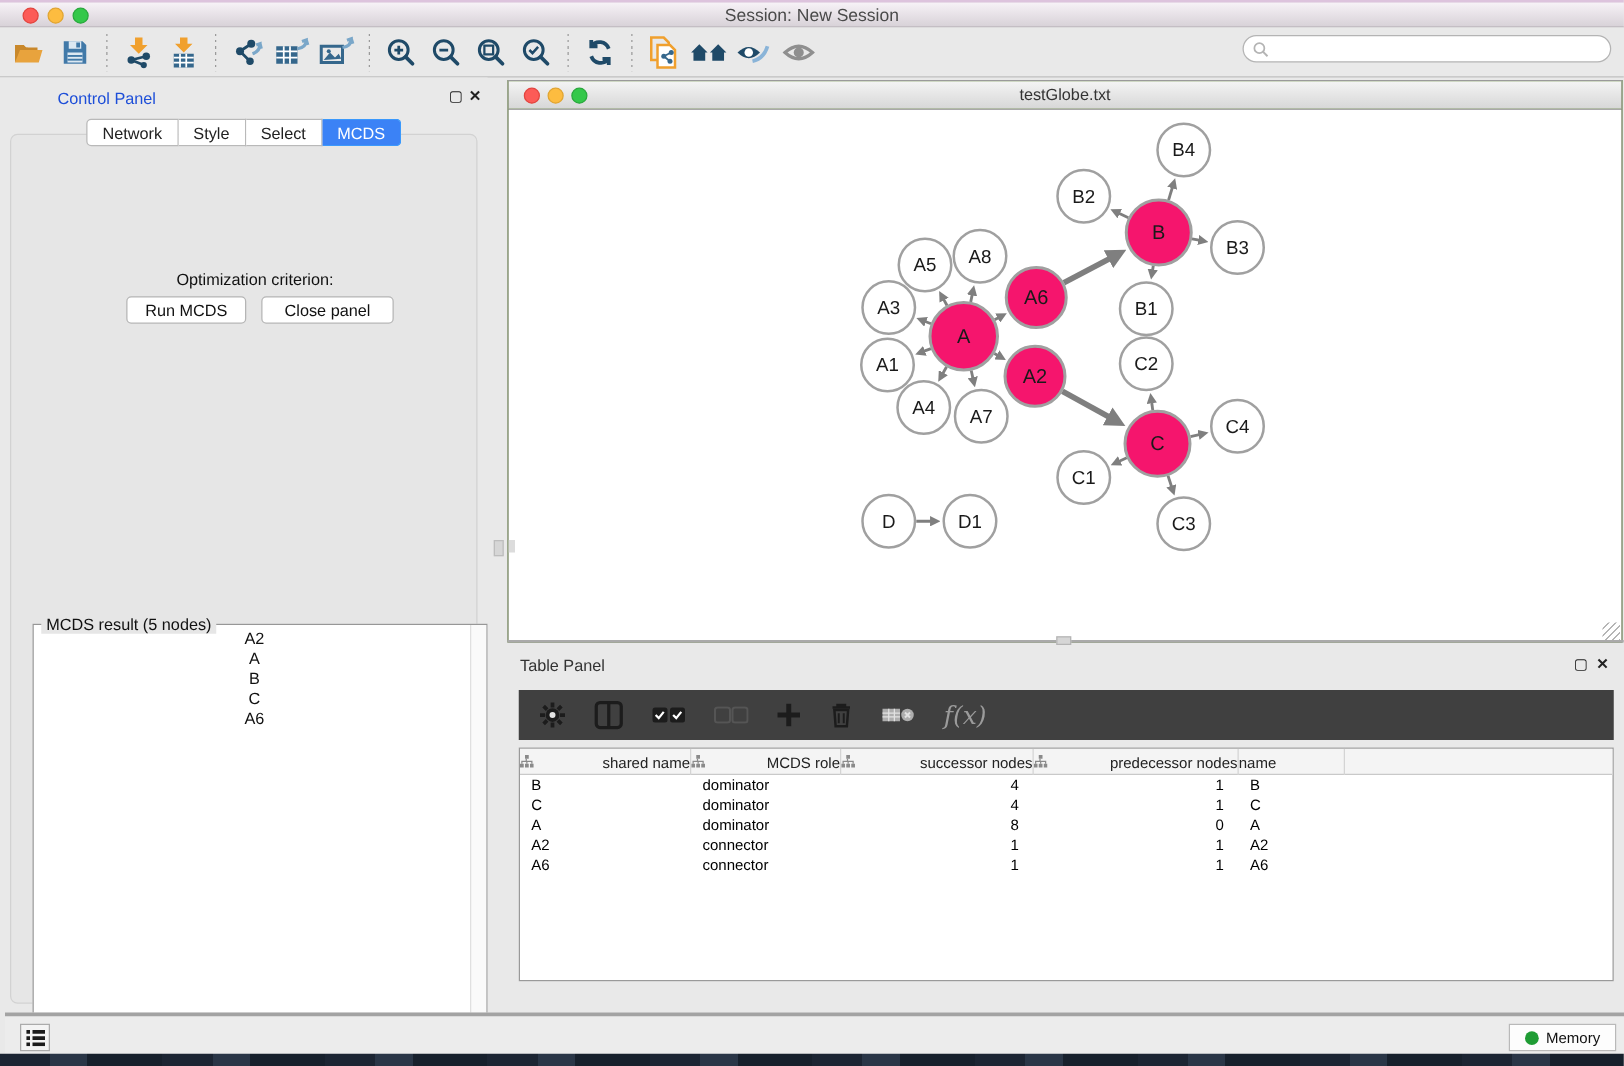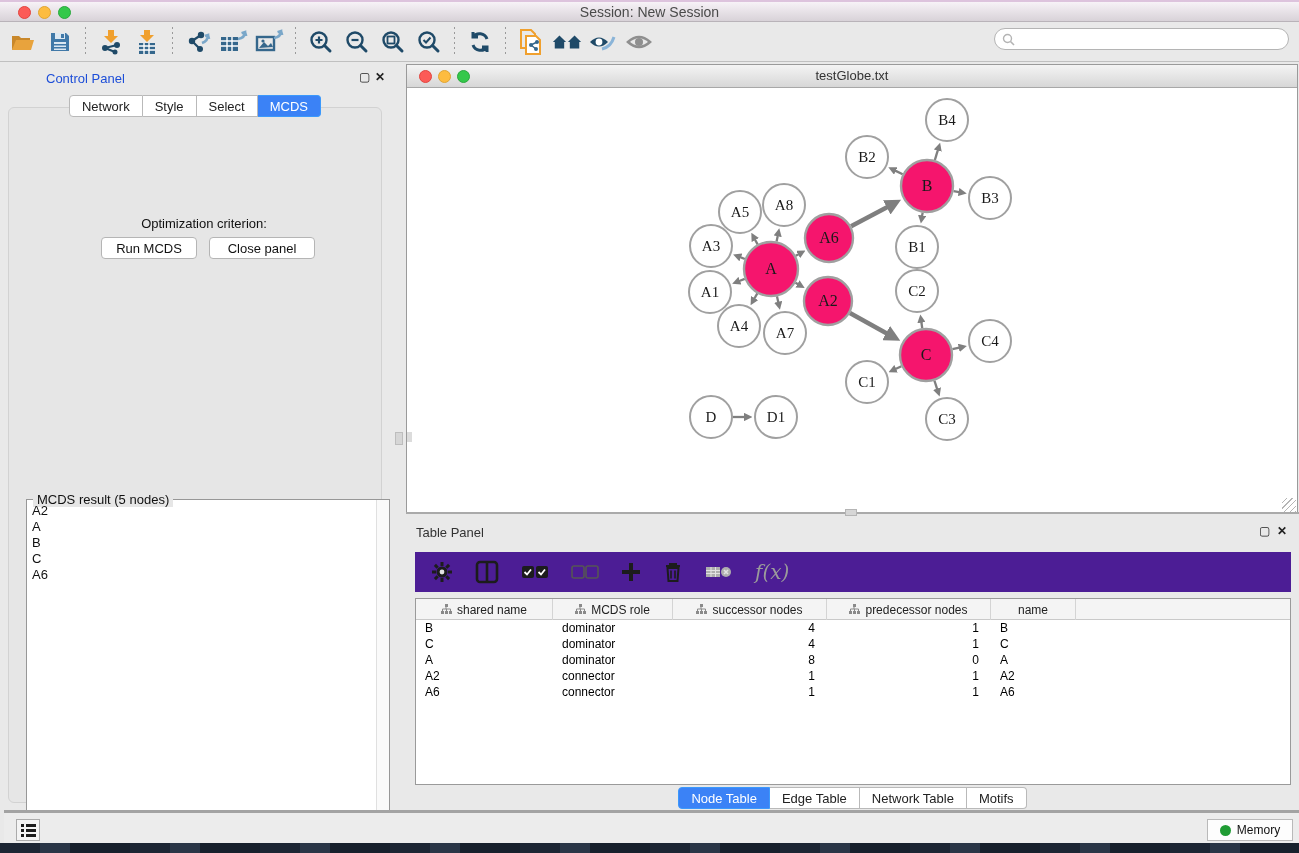--- a/index.html
+++ b/index.html
@@ -42,50 +42,50 @@
     border-radius:4px; font-size:13px; display:flex; align-items:center; padding-left:8px; color:#111; }
   #criterion .stepper { position:absolute; right:0; top:0; width:21px; height:21px; border-radius:0 3px 3px 0;
     background:linear-gradient(#6eb1fb,#2a7df6); display:flex; flex-direction:column; align-items:center; justify-content:center; gap:2px; }
   .chev { width:0; height:0; border-left:4px solid transparent; border-right:4px solid transparent; }
   .chev.up { border-bottom:4px solid #fff; }
   .chev.dn { border-top:4px solid #fff; }
   .pbtn { position:absolute; height:22px; background:#fff; border:1px solid #b5b5b5; border-radius:4px;
     font-size:13px; color:#111; display:flex; align-items:center; justify-content:center; }
   #run-btn { left:92px; top:129px; width:96px; }
   #close-btn { left:200px; top:129px; width:106px; }
-  #result-box { left:17px; top:391px; width:364px; height:338px; border:1px solid #979797; background:#fff; }
+  #result-box { left:17px; top:391px; width:364px; height:338px; border:1px solid #979797; background:#fff;text-align:center; }
   #result-legend { position:absolute; left:6px; top:-8px; background:#e6e6e6; padding:0 4px; font-size:13px; color:#111; }
   #result-list { position:absolute; left:1px; top:3px; right:14px; bottom:1px; overflow:hidden; }
   #result-list div { font-size:13px; line-height:16px; padding-left:4px; color:#111; }
   #result-scroll { position:absolute; right:0; top:0; width:13px; height:100%; background:#fafafa; border-left:1px solid #e0e0e0; }
 
   
   #vsplit-handle { left:395px; top:432px; width:8px; height:13px; background:#d6d6d6; border:1px solid #bdbdbd; }
   #hdiv { left:406px; top:512px; width:893px; height:2px; background:#aaa; }
   #hsplit-handle { left:845px; top:509px; width:12px; height:7px; background:#d6d6d6; border:1px solid #b5b5b5; }
 
   
   #net-window { left:406px; top:64px; width:892px; height:450px; background:#4d7c0f; border:1px solid #9a9a9a; }
   #net-titlebar { position:absolute; left:0; top:0; width:100%; height:23px;
     background:linear-gradient(#f4f4f4,#d7d7d7); border-bottom:1px solid #a8a8a8; }
   #net-title { width:100%; text-align:center; font-size:13px; color:#333; line-height:21px; }
-  #net-canvas { position:absolute; left:0; top:23px; width:890px; height:425px; background:#fff;font-family:Liberation Serif, serif; }
+  #net-canvas { position:absolute; left:0; top:23px; width:890px; height:425px; background:#fff; }
   #resize-grip { position:absolute; right:1px; bottom:1px; width:14px; height:14px;
     background:repeating-linear-gradient(135deg, transparent 0 3px, #b5b5b5 3px 4px); }
   #canvas-mark { position:absolute; left:0; top:344px; width:5px; height:10px; background:#dcdcdc; }
 
   
   #table-panel { left:406px; top:521px; width:893px; height:289px; background:#e9e9e9; }
   #tp-header { left:10px; top:4px; font-size:13px; color:#333; }
-  #tp-toolbar { left:9px; top:31px; width:876px; height:40px; background:#4c1d95; display:flex; align-items:center; padding-left:16px; gap:22px; }
+  #tp-toolbar { left:9px; top:31px; width:876px; height:40px; background:#404040; display:flex; align-items:center; padding-left:16px; gap:22px; }
   .tpi { display:flex; align-items:center; justify-content:center; }
   #fx-icon { font-family:"DejaVu Serif", serif; font-style:italic; font-size:20px; color:#9b9b9b; }
   #data-table { left:9px; top:77px; width:876px; height:187px; background:#fff; border:1px solid #9a9a9a; overflow:hidden; }
   #thead { display:flex; background:#f4f4f4; border-bottom:1px solid #c9c9c9; height:21px; }
-  .th { font-size:12px; color:#222; display:flex; align-items:center; justify-content:center; gap:5px;
+  .th { font-size:12px; color:#222; display:flex; align-items:center; justify-content:space-between; gap:5px;
     border-right:1px solid #d4d4d4; height:21px; }
   .tr { display:flex; height:16px; }
   .td { font-size:12px; color:#000; line-height:16px; white-space:nowrap; overflow:hidden; }
   .td.left { text-align:left; padding-left:9px; }
   .td.right { text-align:right; padding-right:12px; }
   #tp-tabs { left:0; top:266px; width:893px; display:flex; justify-content:center; }
 
   
   #statusbar { left:4px; top:810px; width:1299px; height:33px; background:#ececec; border-top:3px solid #a3a3a3; }
   #list-btn { position:absolute; left:12px; top:6px; width:24px; height:22px; background:#f4f4f4; border:1px solid #ababab; display:flex; align-items:center; justify-content:center; }
@@ -506,28 +506,20 @@
         <div class="tr">
           <div class="td left" style="width: 137px;">A6</div>
           <div class="td left" style="width: 120px;">connector</div>
           <div class="td right" style="width: 154px;">1</div>
           <div class="td right" style="width: 164px;">1</div>
           <div class="td left" style="width: 85px;">A6</div>
         </div>
       </div>
   </div>
 
-  <div id="tp-tabs" class="abs">
-      <div class="seg" id="tp-tabseg">
-        <div class="tab active">Node Table</div>
-        <div class="tab">Edge Table</div>
-        <div class="tab">Network Table</div>
-        <div class="tab">Motifs</div>
-      </div>
-    </div>
 </div>
 
 <div id="statusbar" class="abs">
   <div id="list-btn">
     <svg width="15" height="13" viewBox="0 0 15 13">
         <g fill="#1c1c1c">
           <rect x="0" y="0" width="3" height="3"></rect>
           <rect x="5" y="0" width="10" height="3"></rect>
           <rect x="0" y="5" width="3" height="3"></rect>
           <rect x="5" y="5" width="10" height="3"></rect>

